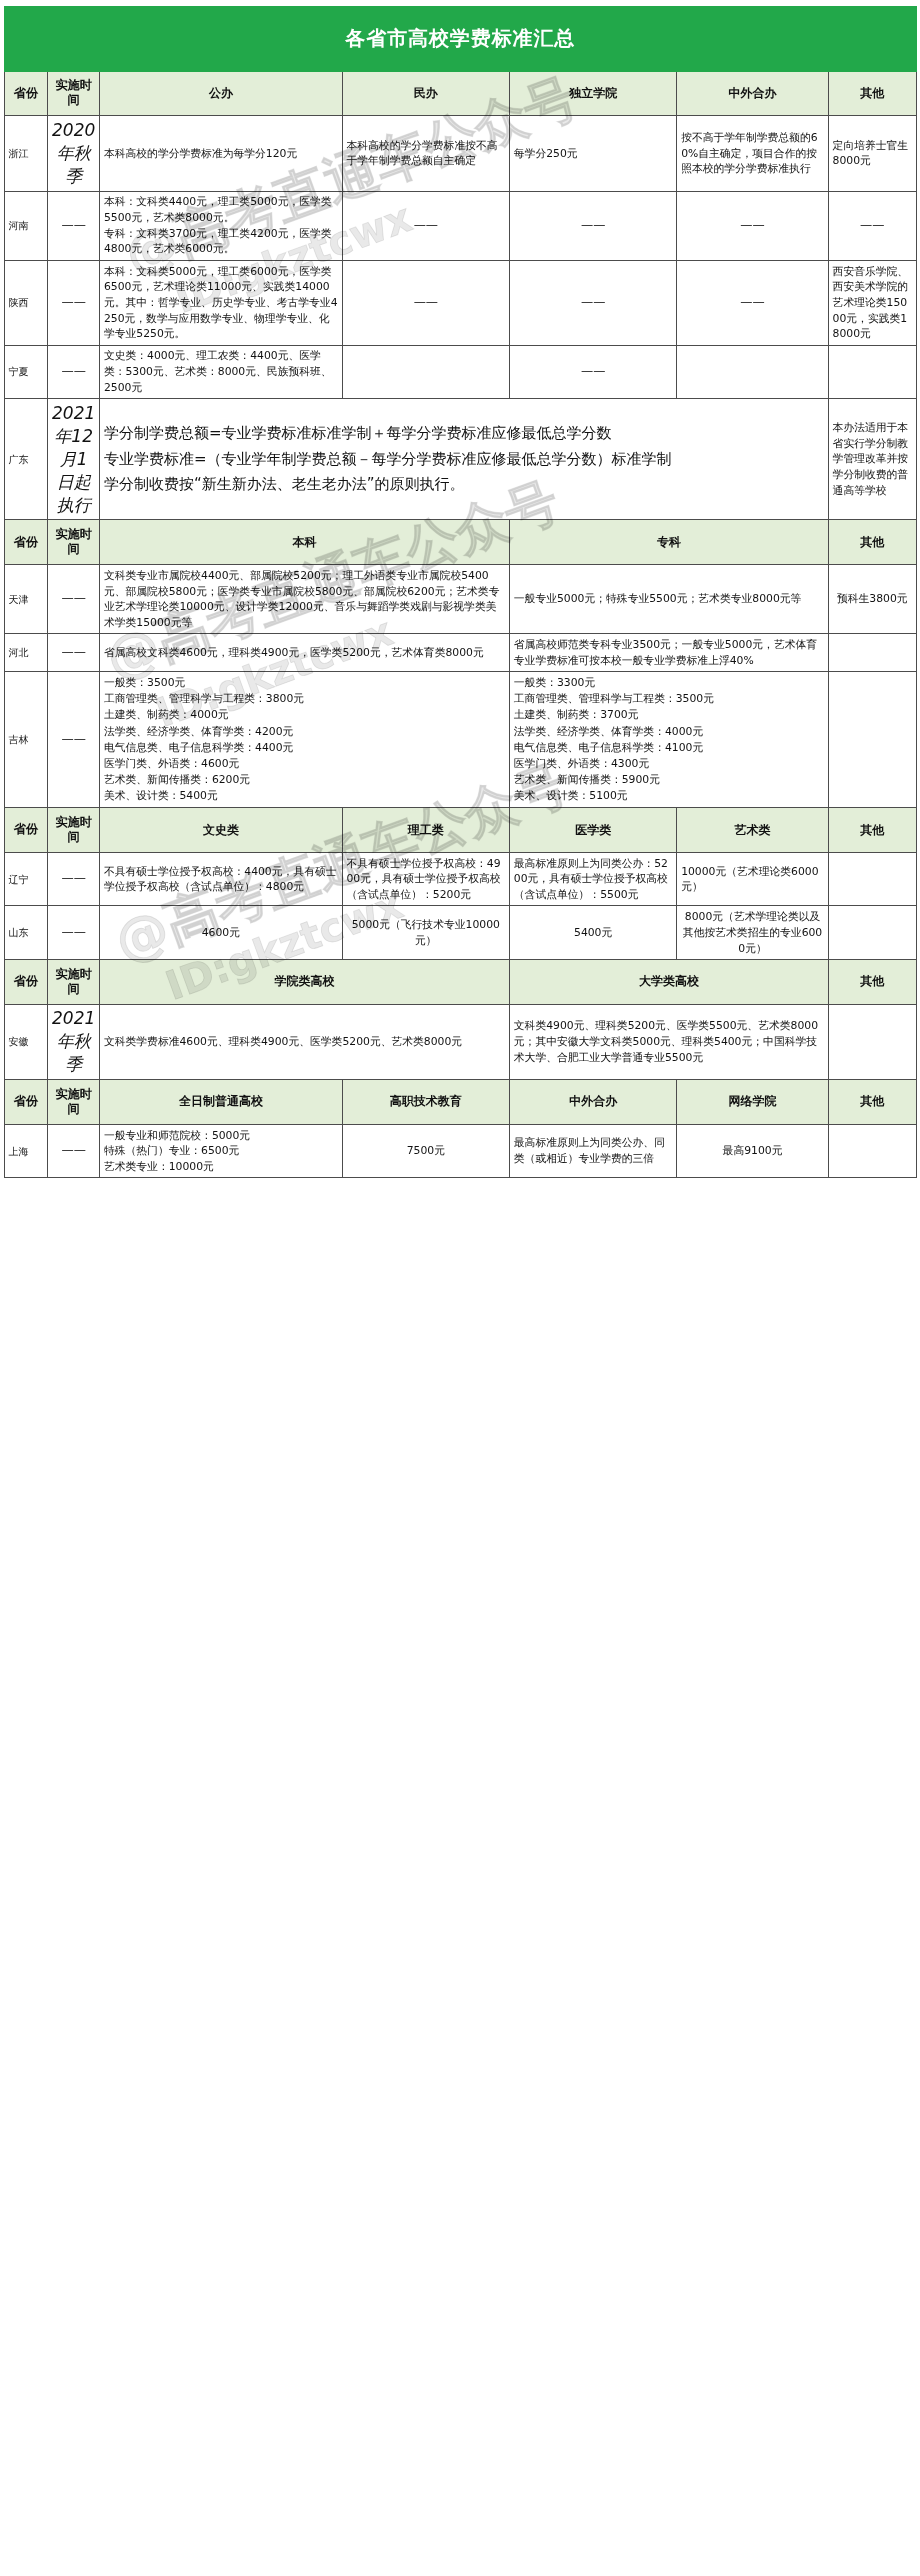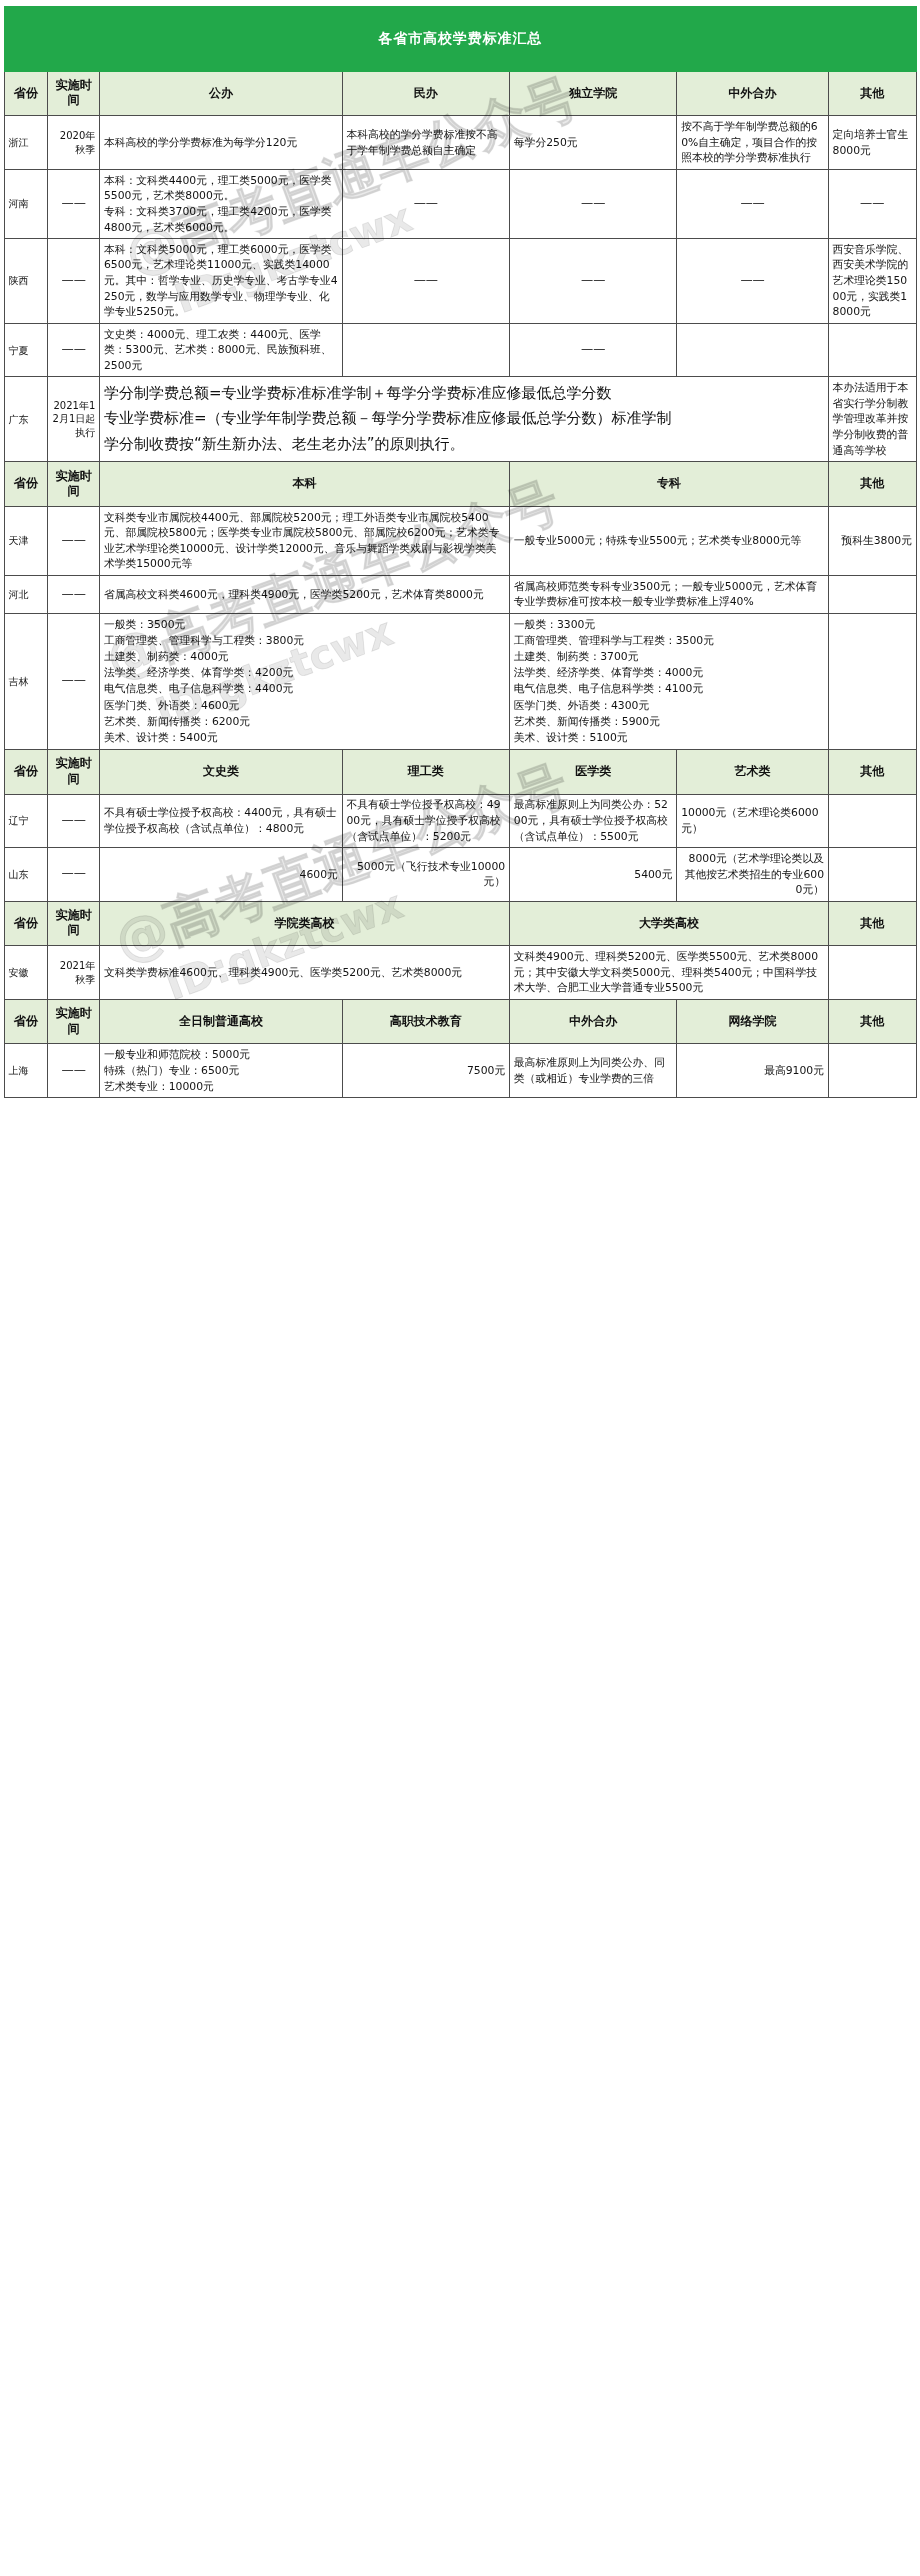--- a/index.html
+++ b/index.html
@@ -45,21 +45,21 @@
     padding:2.8px 3.8px;
     font-size:10.8px;
     line-height:1.45;
     color:#111;
     word-break:break-all;
     background:transparent;
   }
   .title-cell{
     background:#22a84a;
     color:#ffffff;
-    font-size:14px;
+    font-size:20px;
     font-weight:bold;
     text-align:center;
     letter-spacing:0.9px;
     height:49px;
     border:0.9px solid #22a84a;
     padding:7.5px 3.8px;
   }
   .hdr td{
     background:#e3eed8;
     text-align:center;
@@ -68,34 +68,35 @@
     padding:6.6px 1.9px;
     line-height:1.25;
   }
   .hdr td.small{font-size:12.2px;}
   .prov{
     font-size:10px;
     white-space:normal;
     line-height:1.3;
   }
   .time{
-    text-align:right;
-    font-size:10px;
+    text-align:center;
+    font-size:17px;
     line-height:1.35;
+    font-style:italic;
   }
   .dash{
     text-align:center;
     font-size:12.2px;
     color:#222;
   }
   .cell{
     text-align:left;
     white-space:pre-line;
   }
-  .cell.ctr{text-align:right;}
+  .cell.ctr{text-align:center;}
   .tight{line-height:1.5;margin-top:39px;}
   .gd-formula{
     font-size:15px;
     line-height:1.7;
     white-space:pre-line;
     text-align:left;
   }
 </style>
 </head>
 <body>

